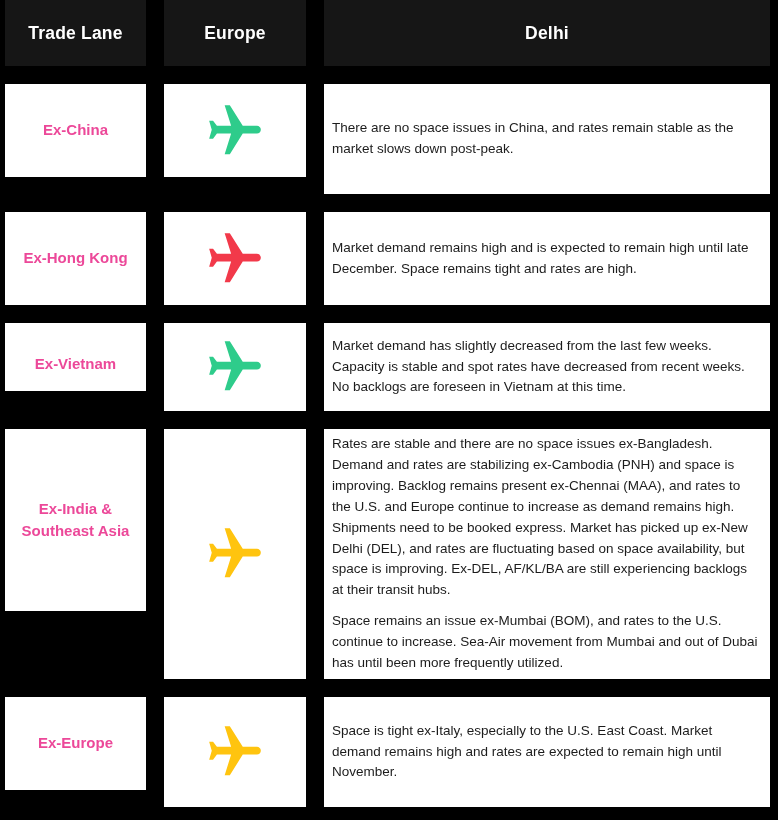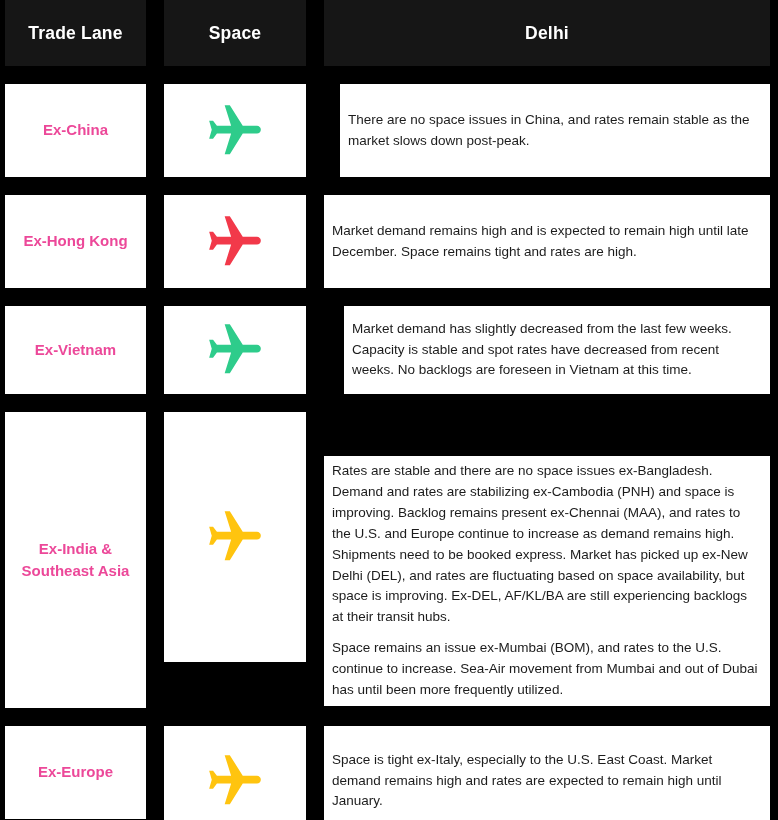--- a/index.html
+++ b/index.html
@@ -53,78 +53,78 @@
     color:#1c1c1c;
   }
   .plane{display:block;}
 </style>
 </head>
 <body>
 
 <div class="frame">
   <div class="grid-table">
     <div class="hcell">Trade Lane</div>
-    <div class="hcell">Space</div>
+    <div class="hcell">Europe</div>
     <div class="hcell">Delhi</div>
 
   <div class="cell lane-cell" style="height: 93px;">
         <span>Ex-China</span>
       </div>
       <div class="cell" style="height: 93px;">
         <svg class="plane" width="62" height="62" viewBox="0 0 24 24">
           <path transform="rotate(90 12 12)" fill="#2ECC8B" d="M21 16v-2l-8-5V3.5C13 2.67 12.33 2 11.5 2S10 2.67 10 3.5V9l-8 5v2l8-2.5V19l-2 1.5V22l3.5-1 3.5 1v-1.5L13 19v-5.5l8 2.5z"></path>
         </svg>
       </div>
-      <div class="cell notes-cell" style="height: 93px; margin-left: 16px;">
+      <div class="cell notes-cell" style="height: 110px;">
         <p>There are no space issues in China, and rates remain stable as the market slows down post-peak.</p>
       </div>
       <div class="cell lane-cell" style="height: 93px;">
         <span>Ex-Hong Kong</span>
       </div>
       <div class="cell" style="height: 93px;">
         <svg class="plane" width="62" height="62" viewBox="0 0 24 24">
           <path transform="rotate(90 12 12)" fill="#F2394A" d="M21 16v-2l-8-5V3.5C13 2.67 12.33 2 11.5 2S10 2.67 10 3.5V9l-8 5v2l8-2.5V19l-2 1.5V22l3.5-1 3.5 1v-1.5L13 19v-5.5l8 2.5z"></path>
         </svg>
       </div>
       <div class="cell notes-cell" style="height: 93px;">
         <p>Market demand remains high and is expected to remain high until late December. Space remains tight and rates are high.</p>
       </div>
-      <div class="cell lane-cell" style="height: 88px;">
+      <div class="cell lane-cell" style="height: 68px; align-items: flex-end;">
         <span>Ex-Vietnam</span>
       </div>
       <div class="cell" style="height: 88px;">
         <svg class="plane" width="62" height="62" viewBox="0 0 24 24">
           <path transform="rotate(90 12 12)" fill="#2ECC8B" d="M21 16v-2l-8-5V3.5C13 2.67 12.33 2 11.5 2S10 2.67 10 3.5V9l-8 5v2l8-2.5V19l-2 1.5V22l3.5-1 3.5 1v-1.5L13 19v-5.5l8 2.5z"></path>
         </svg>
       </div>
-      <div class="cell notes-cell" style="height: 88px; margin-left: 20px;">
+      <div class="cell notes-cell" style="height: 88px;">
         <p>Market demand has slightly decreased from the last few weeks. Capacity is stable and spot rates have decreased from recent weeks. No backlogs are foreseen in Vietnam at this time.</p>
       </div>
-      <div class="cell lane-cell" style="height: 296px;">
+      <div class="cell lane-cell" style="height: 182px;">
         <span>Ex-India &amp; Southeast Asia</span>
       </div>
       <div class="cell" style="height: 250px;">
         <svg class="plane" width="62" height="62" viewBox="0 0 24 24">
           <path transform="rotate(90 12 12)" fill="#FFC40F" d="M21 16v-2l-8-5V3.5C13 2.67 12.33 2 11.5 2S10 2.67 10 3.5V9l-8 5v2l8-2.5V19l-2 1.5V22l3.5-1 3.5 1v-1.5L13 19v-5.5l8 2.5z"></path>
         </svg>
       </div>
-      <div class="cell notes-cell" style="height: 250px; margin-top: 44px;">
+      <div class="cell notes-cell" style="height: 250px;">
         <p>Rates are stable and there are no space issues ex-Bangladesh. Demand and rates are stabilizing ex-Cambodia (PNH) and space is improving. Backlog remains present ex-Chennai (MAA), and rates to the U.S. and Europe continue to increase as demand remains high. Shipments need to be booked express. Market has picked up ex-New Delhi (DEL), and rates are fluctuating based on space availability, but space is improving. Ex-DEL, AF/KL/BA are still experiencing backlogs at their transit hubs.</p>
         <p>Space remains an issue ex-Mumbai (BOM), and rates to the U.S. continue to increase. Sea-Air movement from Mumbai and out of Dubai has until been more frequently utilized.</p>
       </div>
       <div class="cell lane-cell" style="height: 93px;">
         <span>Ex-Europe</span>
       </div>
       <div class="cell" style="height: 110px;">
         <svg class="plane" width="62" height="62" viewBox="0 0 24 24">
           <path transform="rotate(90 12 12)" fill="#FFC40F" d="M21 16v-2l-8-5V3.5C13 2.67 12.33 2 11.5 2S10 2.67 10 3.5V9l-8 5v2l8-2.5V19l-2 1.5V22l3.5-1 3.5 1v-1.5L13 19v-5.5l8 2.5z"></path>
         </svg>
       </div>
       <div class="cell notes-cell" style="height: 110px;">
-        <p>Space is tight ex-Italy, especially to the U.S. East Coast. Market demand remains high and rates are expected to remain high until January.</p>
+        <p>Space is tight ex-Italy, especially to the U.S. East Coast. Market demand remains high and rates are expected to remain high until November.</p>
       </div>
       <div class="cell lane-cell" style="height: 72px;">
         <span>Ex-U.S.</span>
       </div>
       <div class="cell" style="height: 84px;">
         <svg class="plane" width="62" height="62" viewBox="0 0 24 24">
           <path transform="rotate(90 12 12)" fill="#2ECC8B" d="M21 16v-2l-8-5V3.5C13 2.67 12.33 2 11.5 2S10 2.67 10 3.5V9l-8 5v2l8-2.5V19l-2 1.5V22l3.5-1 3.5 1v-1.5L13 19v-5.5l8 2.5z"></path>
         </svg>
       </div>
     </div>

